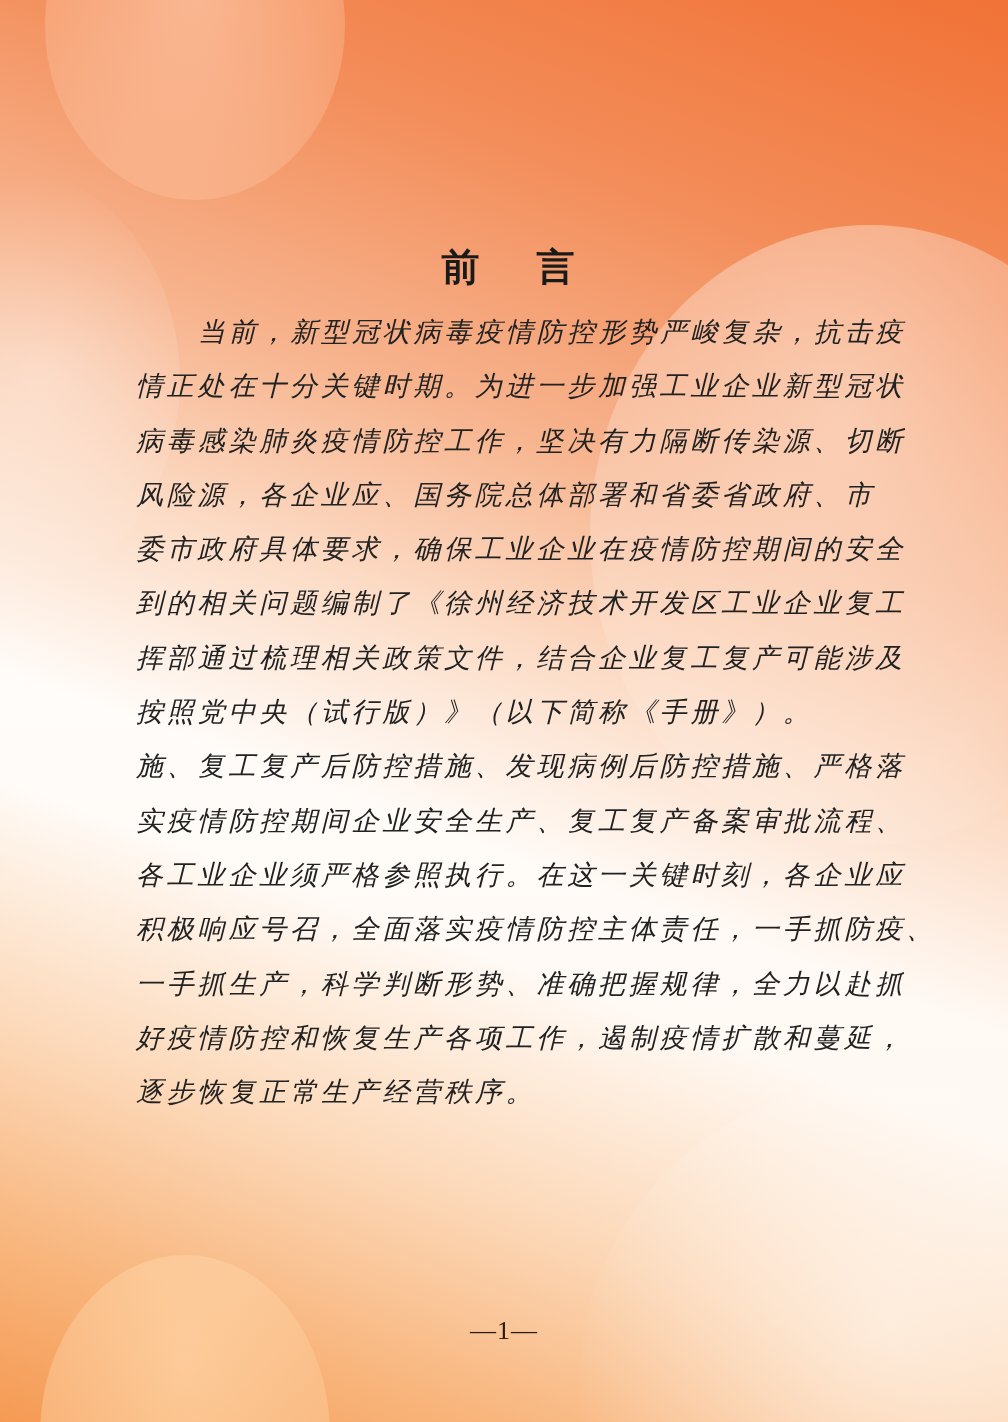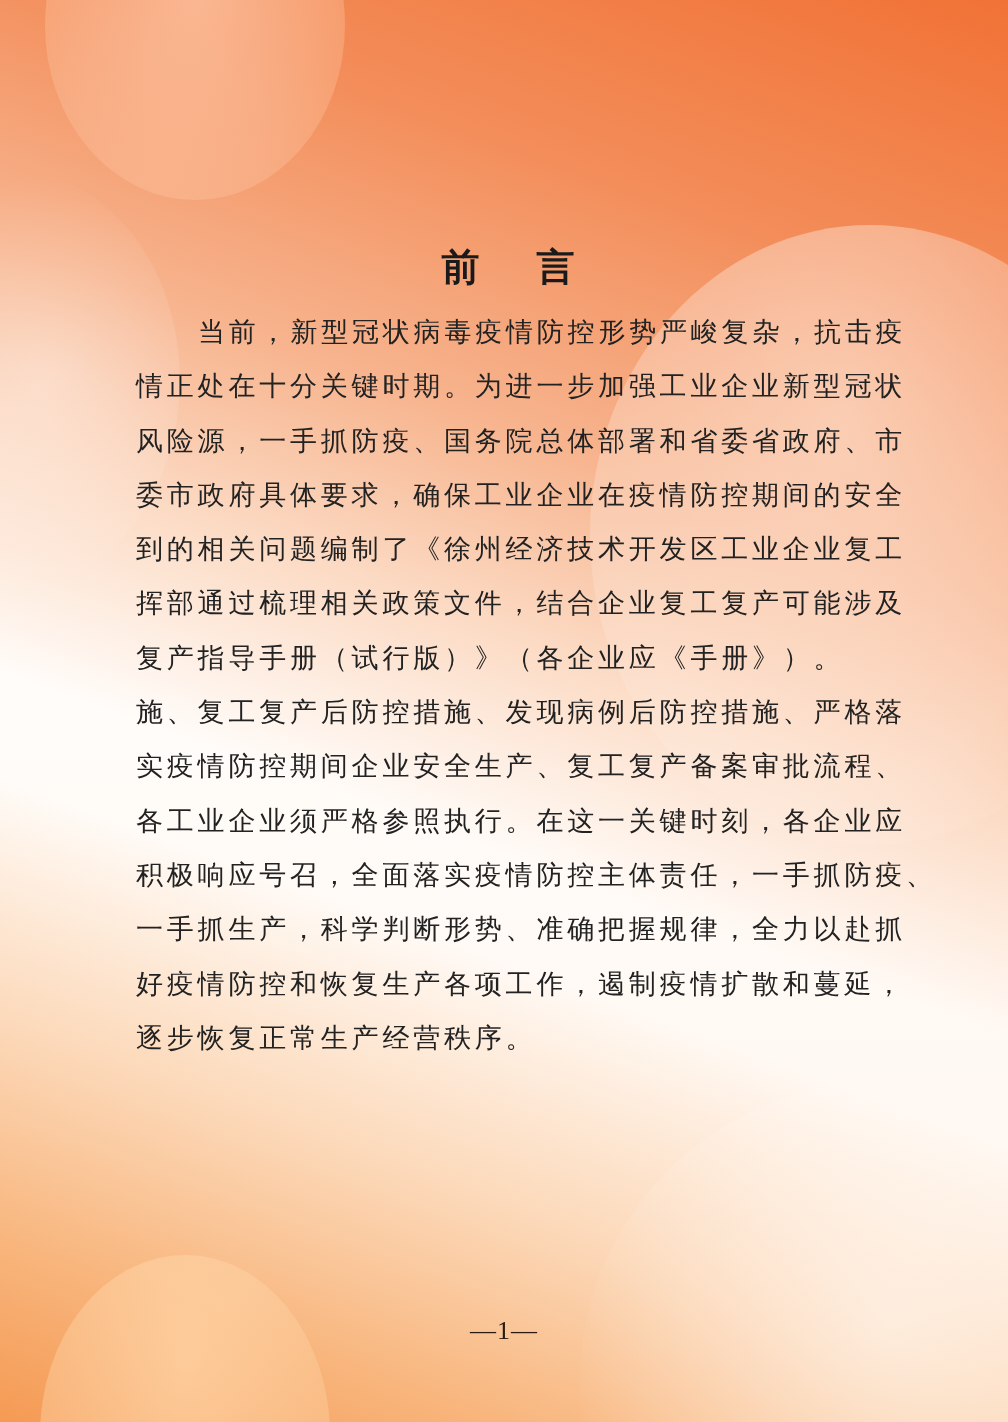--- a/index.html
+++ b/index.html
@@ -88,20 +88,21 @@
       font-size: 27px;
       line-height: 54.3px;
       letter-spacing: 3.8px;
       font-family: "DejaVu Sans", "Liberation Sans", sans-serif;
       font-weight: normal;
     }
     .line {
       display: block;
       white-space: nowrap;
       height: 54.3px;
+      font-style: italic;
     }
     .line.indent {
       padding-left: 62px;
     }
     .page-number {
       position: absolute;
       left: 0;
       right: 0;
       top: 1316px;
       text-align: center;
@@ -121,25 +122,26 @@
 <div class="bubble bubble-bottom-right"></div>
 <div class="bubble bubble-bottom-left"></div>
 
 <div class="page">
   <h1 class="title">前 言</h1>
 
   <div class="body-text">
     <div>
       <span class="line indent">当前，新型冠状病毒疫情防控形势严峻复杂，抗击疫</span>
       <span class="line">情正处在十分关键时期。为进一步加强工业企业新型冠状</span>
-      <span class="line">风险源，一手抓防疫、国务院总体部署和省委省政府、市</span>
+      <span class="line">病毒感染肺炎疫情防控工作，坚决有力隔断传染源、切断</span>
+      <span class="line">风险源，各企业应、国务院总体部署和省委省政府、市</span>
       <span class="line">委市政府具体要求，确保工业企业在疫情防控期间的安全</span>
       <span class="line">到的相关问题编制了《徐州经济技术开发区工业企业复工</span>
       <span class="line">挥部通过梳理相关政策文件，结合企业复工复产可能涉及</span>
-      <span class="line">复产指导手册（试行版）》（各企业应《手册》）。</span>
+      <span class="line">按照党中央（试行版）》（以下简称《手册》）。</span>
     </div>
     <div>
       <span class="line">施、复工复产后防控措施、发现病例后防控措施、严格落</span>
       <span class="line">实疫情防控期间企业安全生产、复工复产备案审批流程、</span>
       <span class="line">各工业企业须严格参照执行。在这一关键时刻，各企业应</span>
       <span class="line">积极响应号召，全面落实疫情防控主体责任，一手抓防疫、</span>
       <span class="line">一手抓生产，科学判断形势、准确把握规律，全力以赴抓</span>
       <span class="line">好疫情防控和恢复生产各项工作，遏制疫情扩散和蔓延，</span>
       <span class="line">逐步恢复正常生产经营秩序。</span>
     </div>

